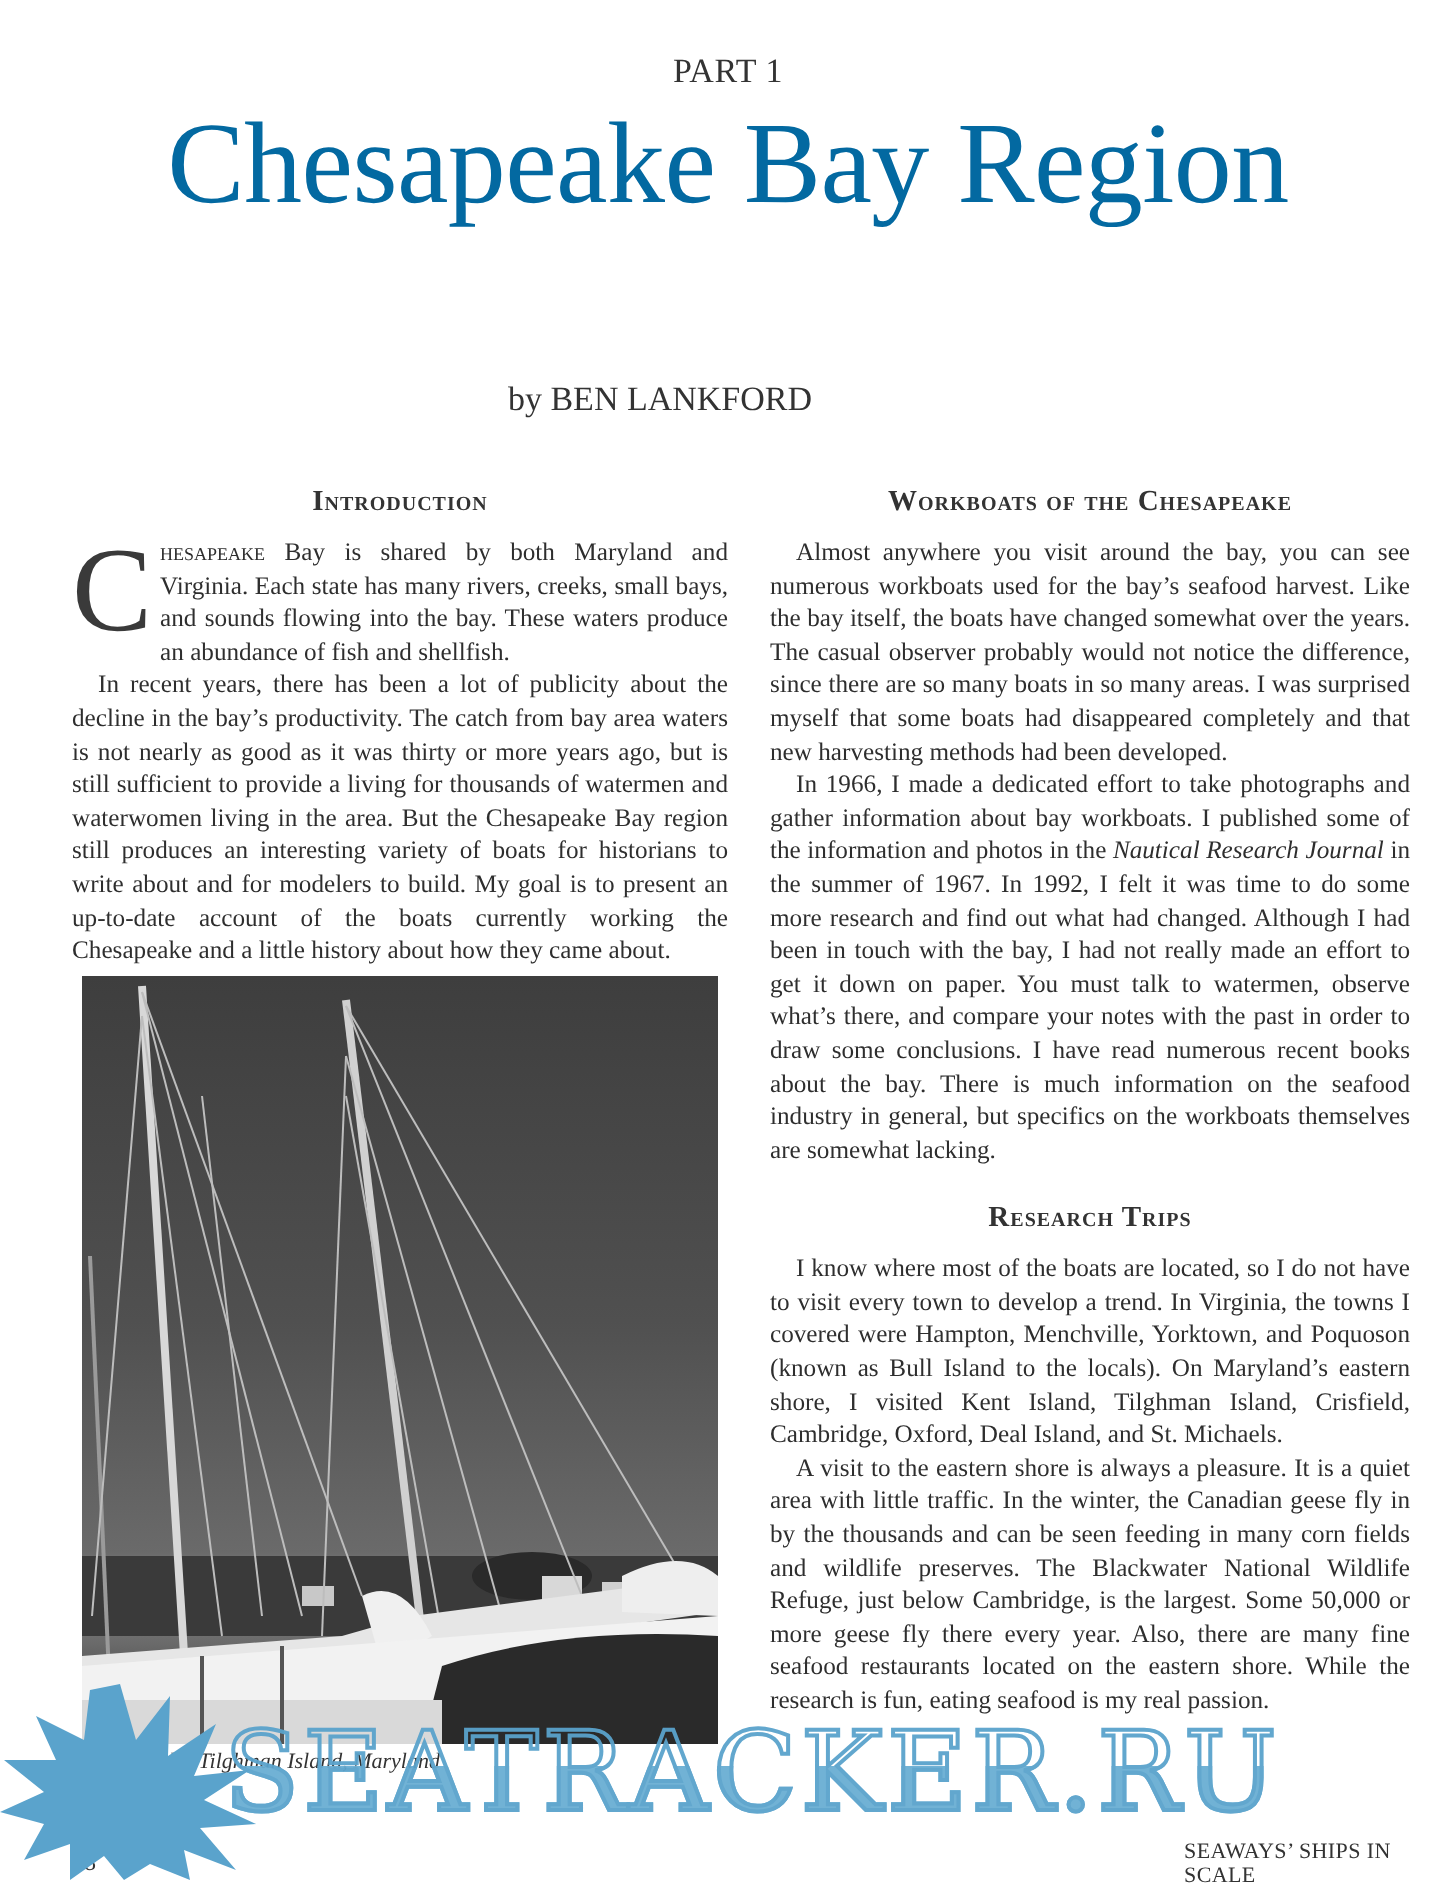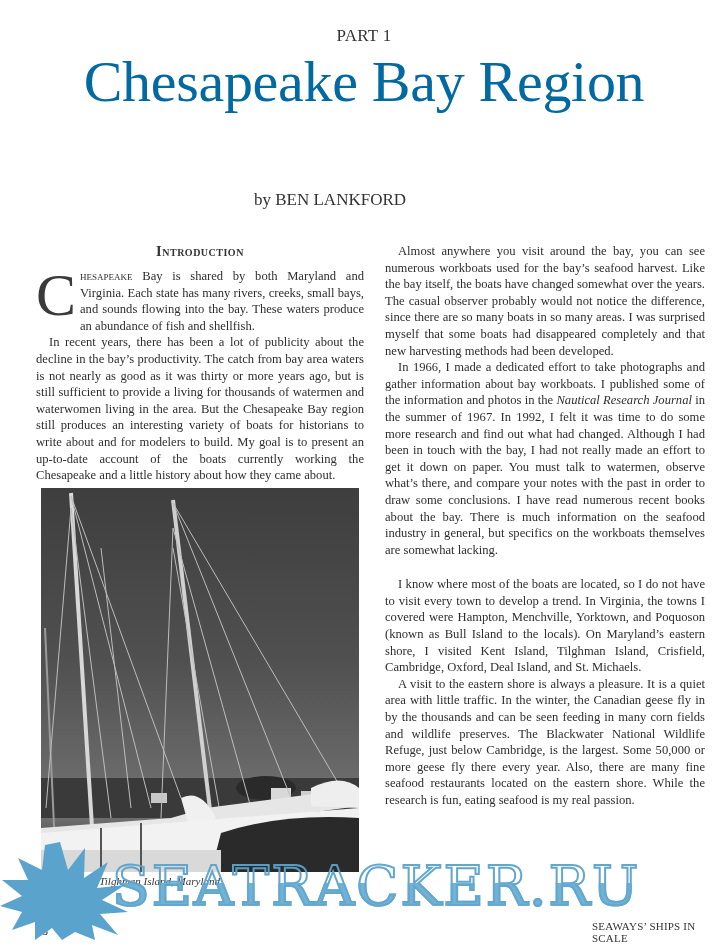--- a/index.html
+++ b/index.html
@@ -117,23 +117,25 @@
       <path d="M0 345 L318 320 L318 384 L0 384 Z" fill="#f2f2f2"></path>
       <path d="M180 345 Q240 325 318 330 L318 384 L170 384 Z" fill="#2a2a2a"></path>
       <rect x="0" y="362" width="180" height="22" fill="#d9d9d9"></rect>
       <line x1="60" y1="340" x2="60" y2="384" stroke="#555" stroke-width="2"></line>
       <line x1="100" y1="335" x2="100" y2="384" stroke="#555" stroke-width="2"></line>
     </svg>
   </div>
   <div class="caption">1   Skipjacks, Tilghman Island, Maryland</div>
 
   <div class="col col-right">
+    <div class="section-heading">Workboats of the Chesapeake</div>
     <p class="body">Almost anywhere you visit around the bay, you can see numerous workboats used for the bay’s seafood harvest. Like the bay itself, the boats have changed somewhat over the years. The casual observer probably would not notice the difference, since there are so many boats in so many areas. I was surprised myself that some boats had disappeared completely and that new harvesting methods had been developed.</p>
     <p class="body"><span>In 1966, I made a dedicated effort to take photographs and gather information about bay workboats. I published some of the information and photos in the </span><em>Nautical Research Journal</em><span> in the summer of 1967. In 1992, I felt it was time to do some more research and find out what had changed. Although I had been in touch with the bay, I had not really made an effort to get it down on paper. You must talk to watermen, observe what’s there, and compare your notes with the past in order to draw some conclusions. I have read numerous recent books about the bay. There is much information on the seafood industry in general, but specifics on the workboats themselves are somewhat lacking.</span></p>
     <div class="gap"></div>
+    <div class="section-heading">Research Trips</div>
     <p class="body">I know where most of the boats are located, so I do not have to visit every town to develop a trend. In Virginia, the towns I covered were Hampton, Menchville, Yorktown, and Poquoson (known as Bull Island to the locals). On Maryland’s eastern shore, I visited Kent Island, Tilghman Island, Crisfield, Cambridge, Oxford, Deal Island, and St. Michaels.</p>
     <p class="body">A visit to the eastern shore is always a pleasure. It is a quiet area with little traffic. In the winter, the Canadian geese fly in by the thousands and can be seen feeding in many corn fields and wildlife preserves. The Blackwater National Wildlife Refuge, just below Cambridge, is the largest. Some 50,000 or more geese fly there every year. Also, there are many fine seafood restaurants located on the eastern shore. While the research is fun, eating seafood is my real passion.</p>
   </div>
 
   <div class="page-number">8</div>
   <div class="footer-title">SEAWAYS’ SHIPS IN SCALE</div>
 
   <svg class="watermark" width="728" height="100" viewBox="0 0 728 100">
     <polygon fill="#5aa3cc" points="
       60,2 68,30 85,8 84,38 108,22 97,48 125,45 102,60 128,72 100,74 118,95 92,85 95,100

